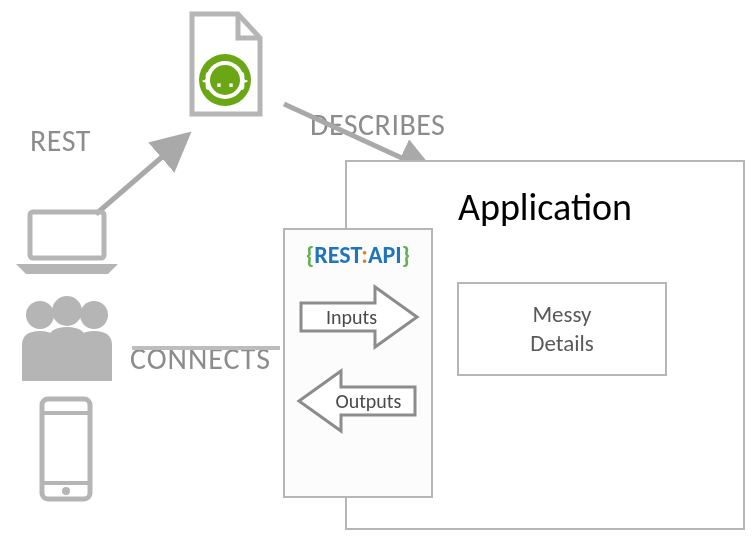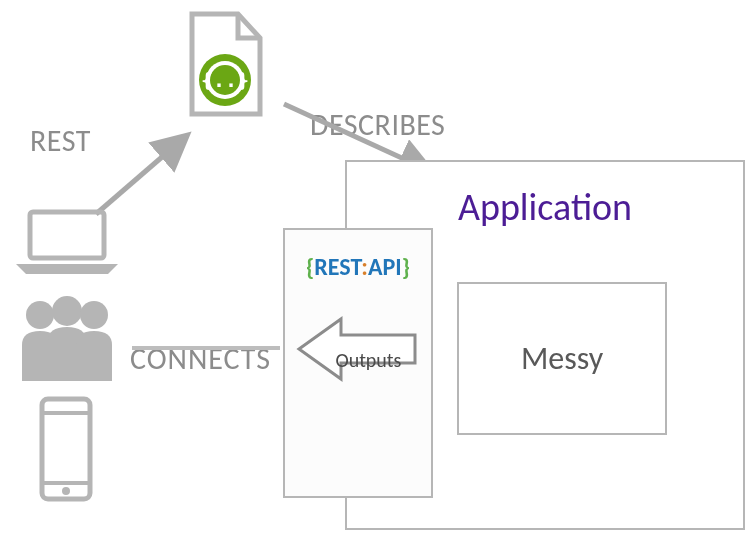--- a/index.html
+++ b/index.html
@@ -49,54 +49,53 @@
     height: 370px;
     border: 2px solid #b6b6b6;
     background: #fff;
   }
   .app-title {
     position: absolute;
     left: 50%;
     top: 22px;
     transform: translateX(-50%);
     font-size: 38px;
-    color: #4c1d95;
+    color: #000000;
     text-align: center;
   }
   .messy-box {
     position: absolute;
     left: 110px;
     top: 120px;
     width: 210px;
-    height: 153px;
+    height: 94px;
     border: 2px solid #b6b6b6;
     display: flex;
     align-items: center;
     justify-content: center;
     text-align: center;
-    font-size: 32px;
+    font-size: 23px;
     color: #595959;
     flex-direction: column;
     line-height: 1.25;
   }
 
   
   .api-panel {
     position: absolute;
     left: 283px;
     top: 228px;
     width: 150px;
     height: 270px;
     border: 2px solid #b6b6b6;
     background: #fcfcfc;
     display: flex;
     flex-direction: column;
     align-items: center;
-    padding-top: 22px;
-    gap: 20px;
+    padding-top: 10px;
   }
   .api-title {
     font-size: 24px;
     font-weight: 600;
     color: #2176b9;
   }
   .api-title .brace { color: #5fb14d; }
   .api-title .colon { color: #d87f2a; }
 
   .io-arrow {
@@ -107,21 +106,21 @@
   }
   .io-arrow svg { width: 100%; height: 100%; overflow: visible; }
   .io-label {
     position: absolute;
     top: 50%;
     left: 45%;
     transform: translate(-50%, -50%);
     font-size: 20px;
     color: #4a4a4a;
   }
-  .io-arrow.left .io-label { left: 58%; margin-top: 11px; }
+  .io-arrow.left .io-label { left: 58%; }
 
   
   .connects-underline {
     position: absolute;
     left: 132px;
     top: 346px;
     width: 148px;
     height: 4px;
     background: #bdbdbd;
   }
@@ -199,28 +198,35 @@
     <circle cx="30" cy="96" r="4" fill="#b5b5b5"></circle>
   </svg>
 </div>
 
 <div class="connects-underline"></div>
 
 <div class="app-box">
   <div class="app-title">Application</div>
   <div class="messy-box">
     <div>Messy</div>
+    <div>Details</div>
   </div>
 </div>
 
 <div class="api-panel">
   <div class="api-title">
     <span class="brace">{</span><span>REST</span><span class="colon">:</span><span>API</span><span class="brace">}</span>
   </div>
 
+  <div class="io-arrow">
+    <svg viewBox="0 0 130 72">
+      <path d="M8 22 H82 V6 L124 36 L82 66 V50 H8 Z" fill="#fff" stroke="#8c8c8c" stroke-width="3"></path>
+    </svg>
+    <div class="io-label">Inputs</div>
+  </div>
 
   <div class="io-arrow left">
     <svg viewBox="0 0 130 72">
       <path d="M122 22 H48 V6 L6 36 L48 66 V50 H122 Z" fill="#fff" stroke="#8c8c8c" stroke-width="3"></path>
     </svg>
     <div class="io-label">Outputs</div>
   </div>
 </div>
 
 </body></html>

